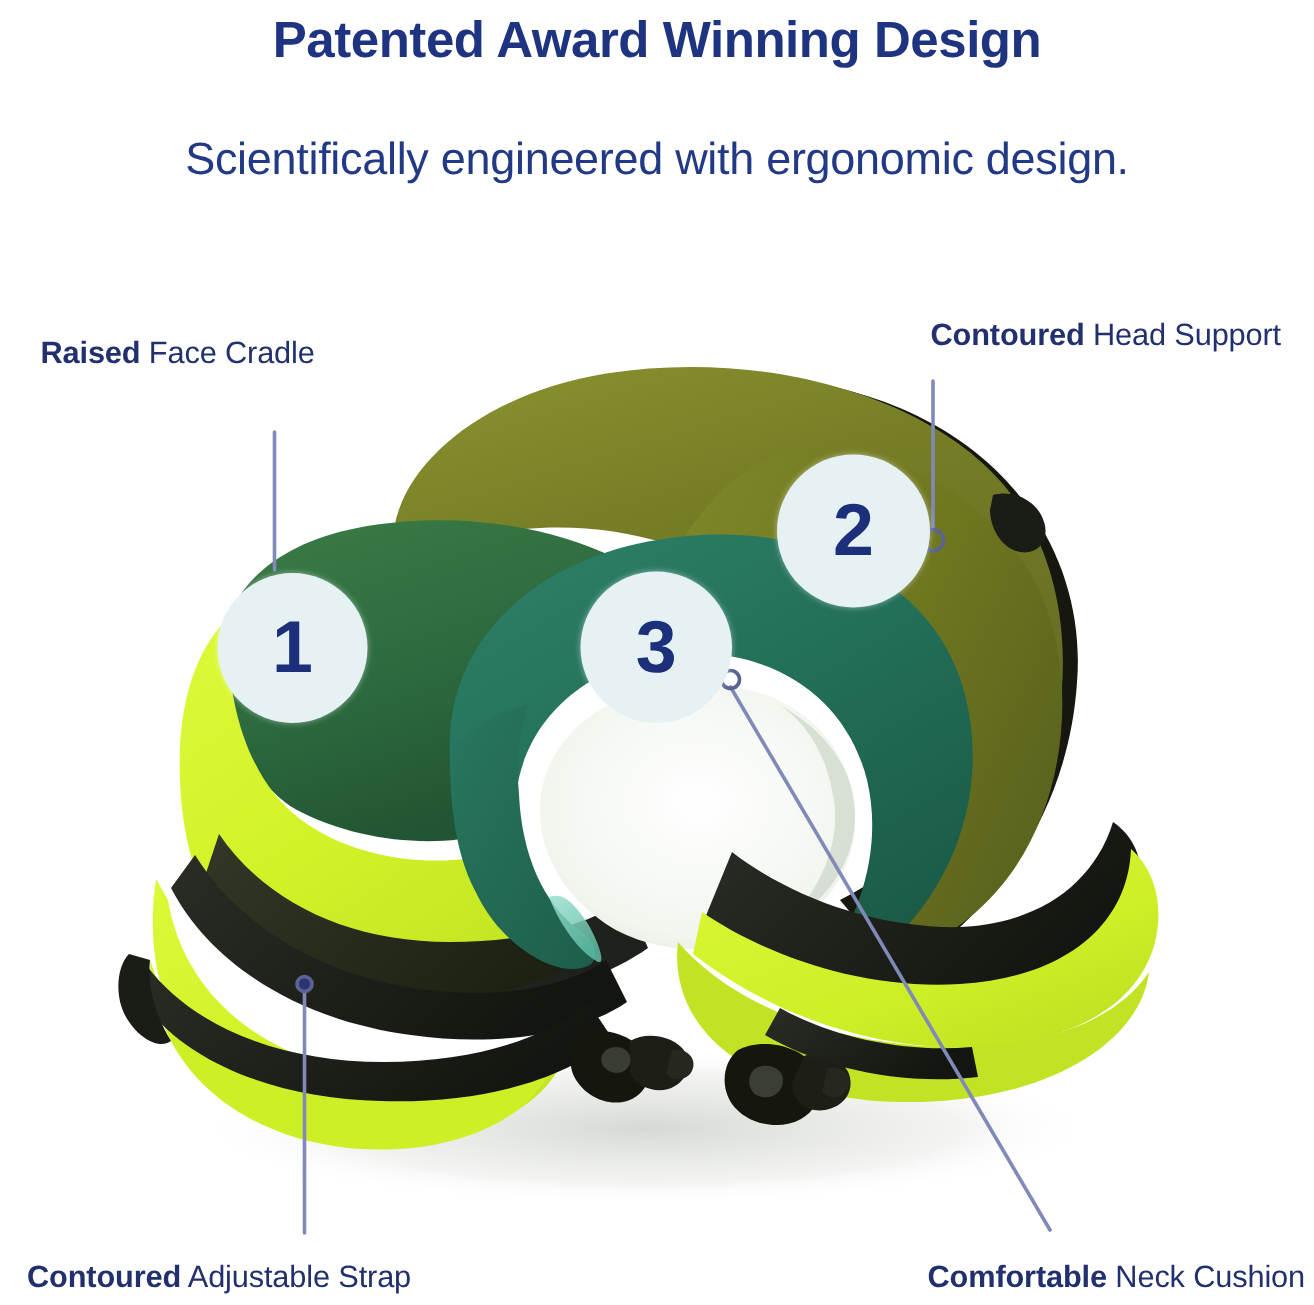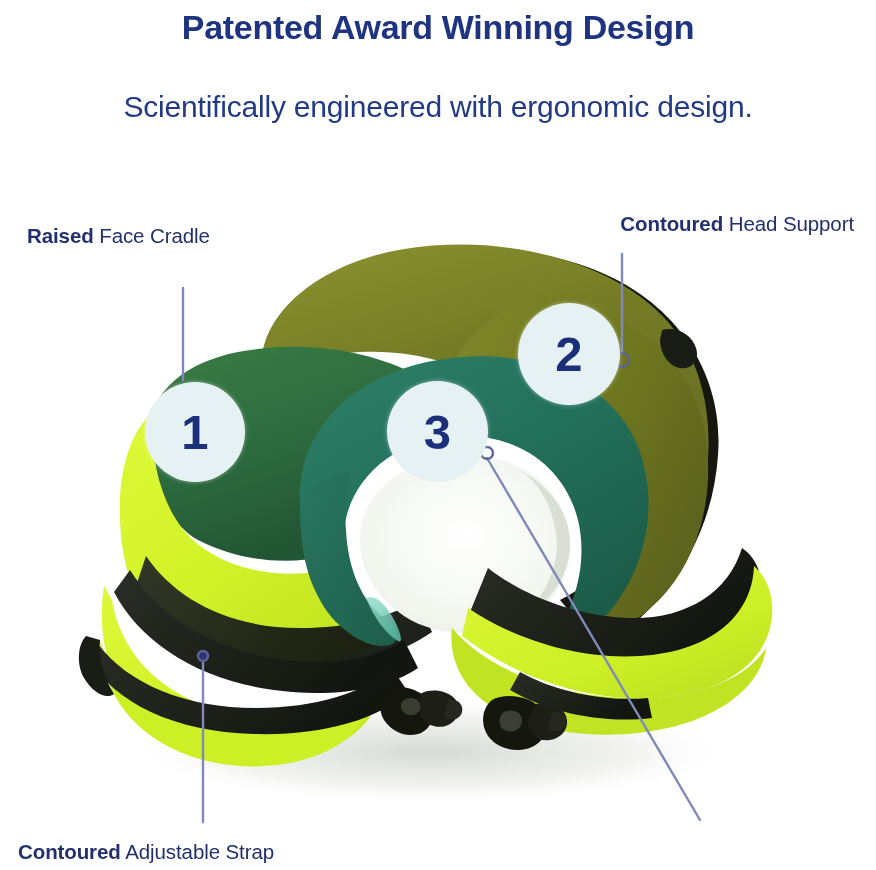--- a/index.html
+++ b/index.html
@@ -308,14 +308,17 @@
   </div>
 
   <div class="callout cl-tl">
     <span class="kw">Raised</span><span class="rest"> Face Cradle</span>
   </div>
 
   <div class="callout cl-bl">
     <span class="kw">Contoured</span><span class="rest"> Adjustable Strap</span>
   </div>
 
+  <div class="callout cl-br">
+    <span class="kw">Comfortable</span><span class="rest"> Neck Cushion</span>
+  </div>
 
 </div>
 
 </body></html>

